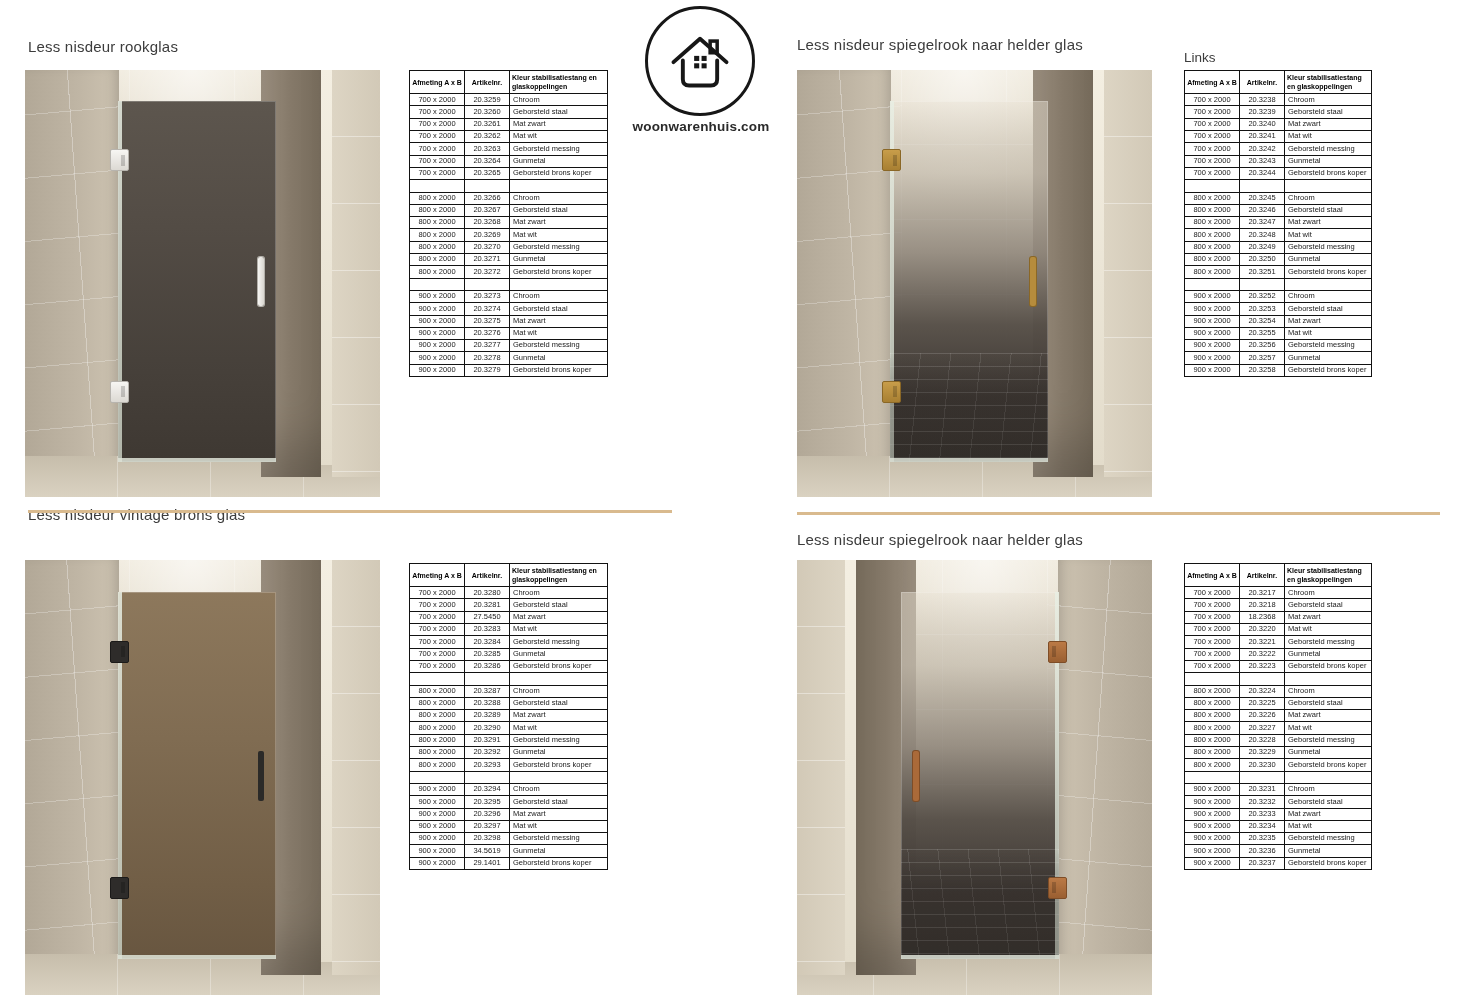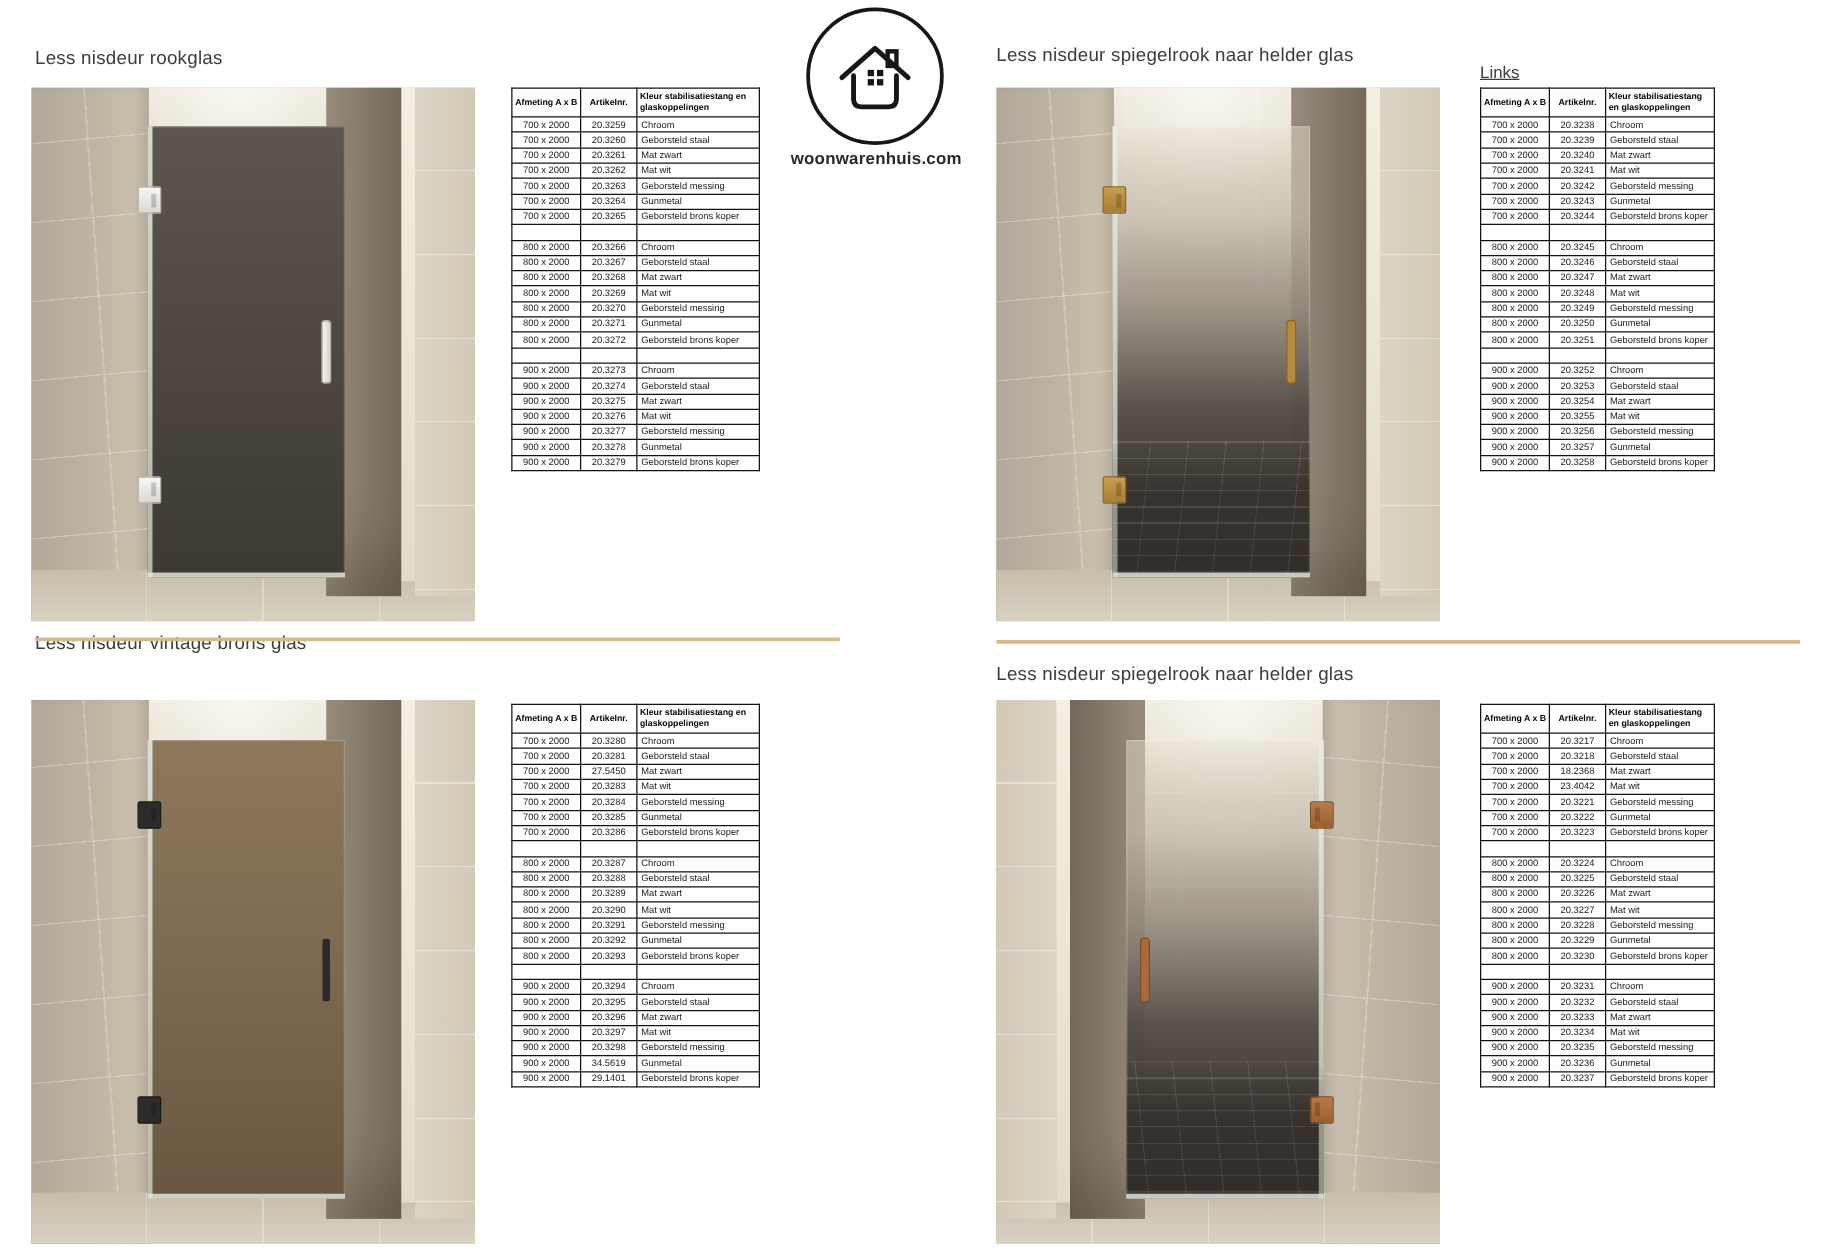--- a/index.html
+++ b/index.html
@@ -2,21 +2,21 @@
 <html><head>
 <meta charset="utf-8">
 <style>
   html,body{margin:0;padding:0;background:#fff;}
   .page{position:relative;width:1466px;height:1003px;background:#fff;overflow:hidden;
         font-family:"Liberation Sans",sans-serif;color:#3d3d3d;}
   .abs{position:absolute;}
 
   
   .ptitle{font-size:15px;letter-spacing:.2px;color:#3c3c3c;white-space:nowrap;}
-  .sidelabel{font-size:13.5px;color:#3c3c3c;text-decoration:underline;}
+  .sidelabel{font-size:13.5px;color:#3c3c3c;}
   .q1-title{left:28px;top:38px;} .q2-title{left:797px;top:36px;}
   .q3-title{left:28px;top:506px;} .q4-title{left:797px;top:531px;}
   .q2-label{left:1184px;top:50px;} .q4-label{left:1184px;top:562px;}
 
   
   .divider{height:3px;}
   .div1{left:28px;top:510px;width:644px;}
   .div2{left:797px;top:512px;width:643px;}
 
   
@@ -616,21 +616,21 @@
           <td class="c1">20.3218</td>
           <td class="c2">Geborsteld staal</td>
         </tr>
           <tr>
           <td class="c0">700 x 2000</td>
           <td class="c1">18.2368</td>
           <td class="c2">Mat zwart</td>
         </tr>
           <tr>
           <td class="c0">700 x 2000</td>
-          <td class="c1">23.4042</td>
+          <td class="c1">20.3220</td>
           <td class="c2">Mat wit</td>
         </tr>
           <tr>
           <td class="c0">700 x 2000</td>
           <td class="c1">20.3221</td>
           <td class="c2">Geborsteld messing</td>
         </tr>
           <tr>
           <td class="c0">700 x 2000</td>
           <td class="c1">20.3222</td>

